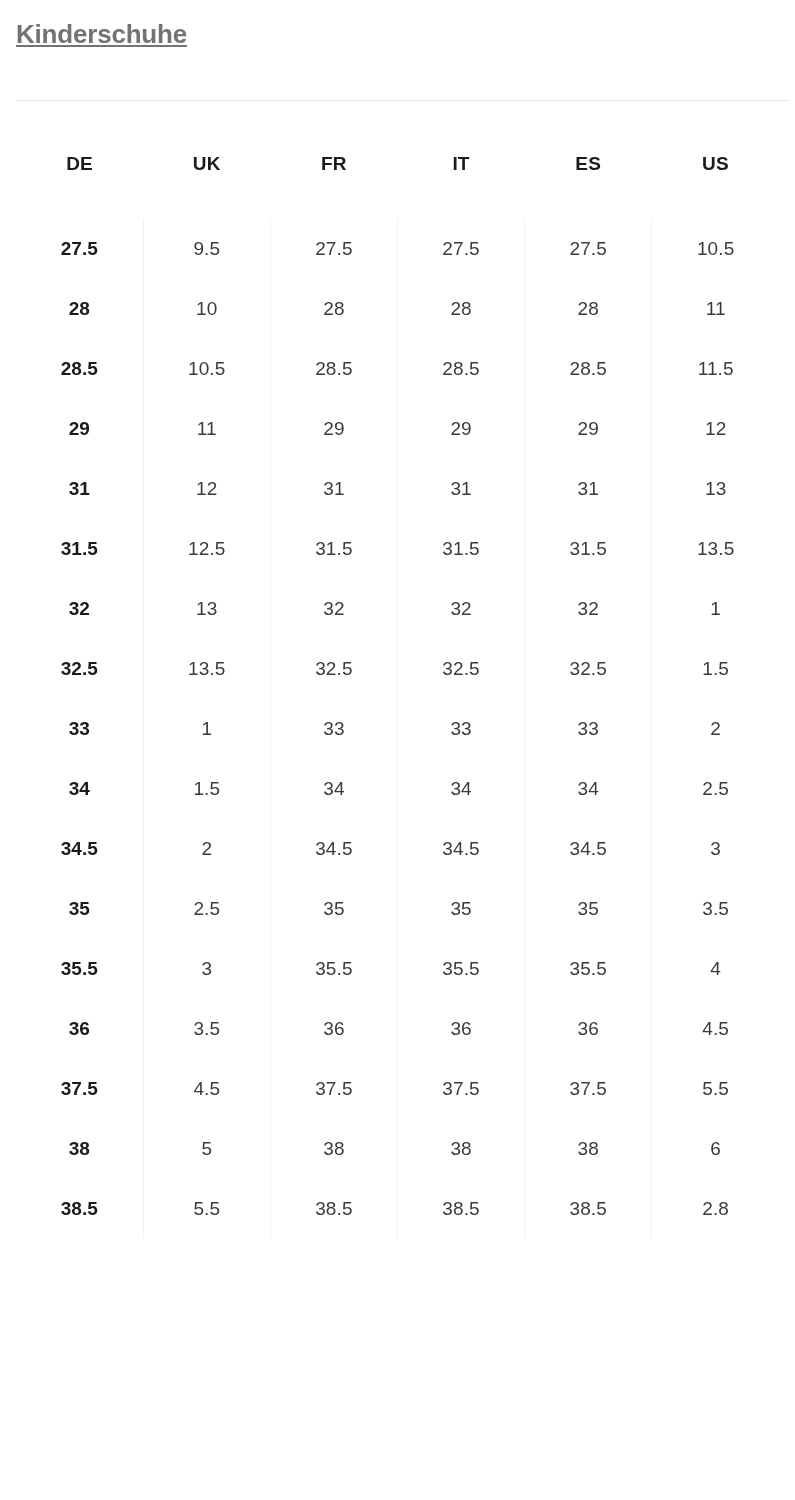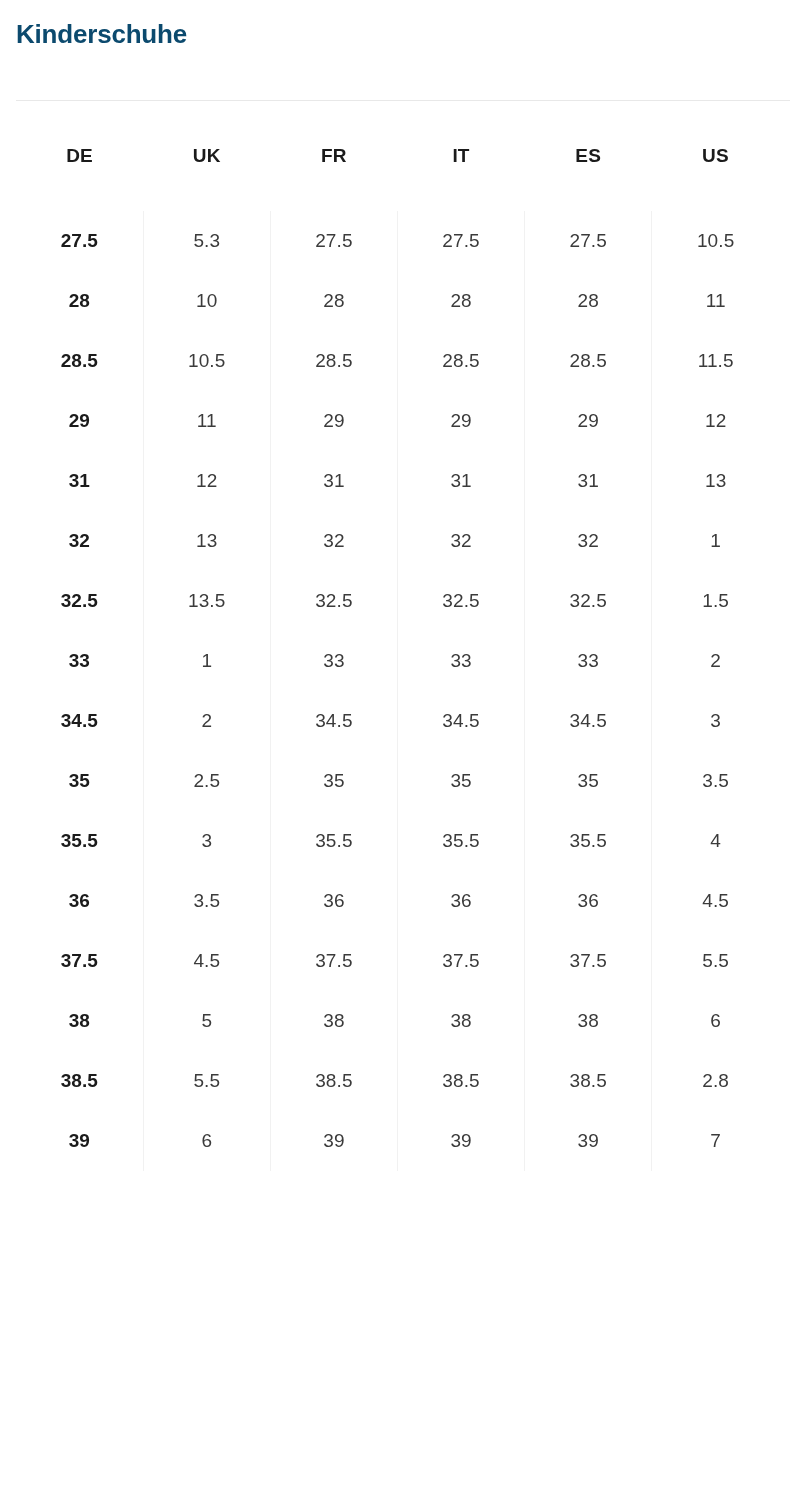--- a/index.html
+++ b/index.html
@@ -21,39 +21,40 @@
   }
 
   
   .title {
     position: absolute;
     left: 16px;
     top: 17px;
     font-size: 26px;
     font-weight: 700;
     letter-spacing: -0.2px;
-    color: #0c4a6e;
+    color: #737373;
     line-height: 34px;
+    text-decoration: underline;
   }
 
   
   .top-rule {
     position: absolute;
     left: 16px;
     top: 100px;
     width: 774px;
     height: 1px;
     background: #e8e8e8;
   }
 
   
   .size-table {
     position: absolute;
     left: 16px;
-    top: 101px;
+    top: 109px;
     width: 763px;
     border-collapse: collapse;
     table-layout: fixed;
   }
 
   .size-table col { width: 16.6667%; }
 
   .size-table thead th {
     height: 110px;
     font-size: 19px;
@@ -113,21 +114,21 @@
         <th>UK</th>
         <th>FR</th>
         <th>IT</th>
         <th>ES</th>
         <th>US</th>
       </tr>
     </thead>
     <tbody id="table-body">
         <tr>
           <td>27.5</td>
-          <td>5.3</td>
+          <td>9.5</td>
           <td>27.5</td>
           <td>27.5</td>
           <td>27.5</td>
           <td>10.5</td>
         </tr>
         <tr>
           <td>28</td>
           <td>10</td>
           <td>28</td>
           <td>28</td>
@@ -152,20 +153,28 @@
         </tr>
         <tr>
           <td>31</td>
           <td>12</td>
           <td>31</td>
           <td>31</td>
           <td>31</td>
           <td>13</td>
         </tr>
         <tr>
+          <td>31.5</td>
+          <td>12.5</td>
+          <td>31.5</td>
+          <td>31.5</td>
+          <td>31.5</td>
+          <td>13.5</td>
+        </tr>
+        <tr>
           <td>32</td>
           <td>13</td>
           <td>32</td>
           <td>32</td>
           <td>32</td>
           <td>1</td>
         </tr>
         <tr>
           <td>32.5</td>
           <td>13.5</td>
@@ -176,20 +185,28 @@
         </tr>
         <tr>
           <td>33</td>
           <td>1</td>
           <td>33</td>
           <td>33</td>
           <td>33</td>
           <td>2</td>
         </tr>
         <tr>
+          <td>34</td>
+          <td>1.5</td>
+          <td>34</td>
+          <td>34</td>
+          <td>34</td>
+          <td>2.5</td>
+        </tr>
+        <tr>
           <td>34.5</td>
           <td>2</td>
           <td>34.5</td>
           <td>34.5</td>
           <td>34.5</td>
           <td>3</td>
         </tr>
         <tr>
           <td>35</td>
           <td>2.5</td>
@@ -230,25 +247,17 @@
           <td>38</td>
           <td>6</td>
         </tr>
         <tr>
           <td>38.5</td>
           <td>5.5</td>
           <td>38.5</td>
           <td>38.5</td>
           <td>38.5</td>
           <td>2.8</td>
-        </tr>
-        <tr>
-          <td>39</td>
-          <td>6</td>
-          <td>39</td>
-          <td>39</td>
-          <td>39</td>
-          <td>7</td>
         </tr>
       </tbody>
   </table>
 
 </div>
 
 </body></html>

